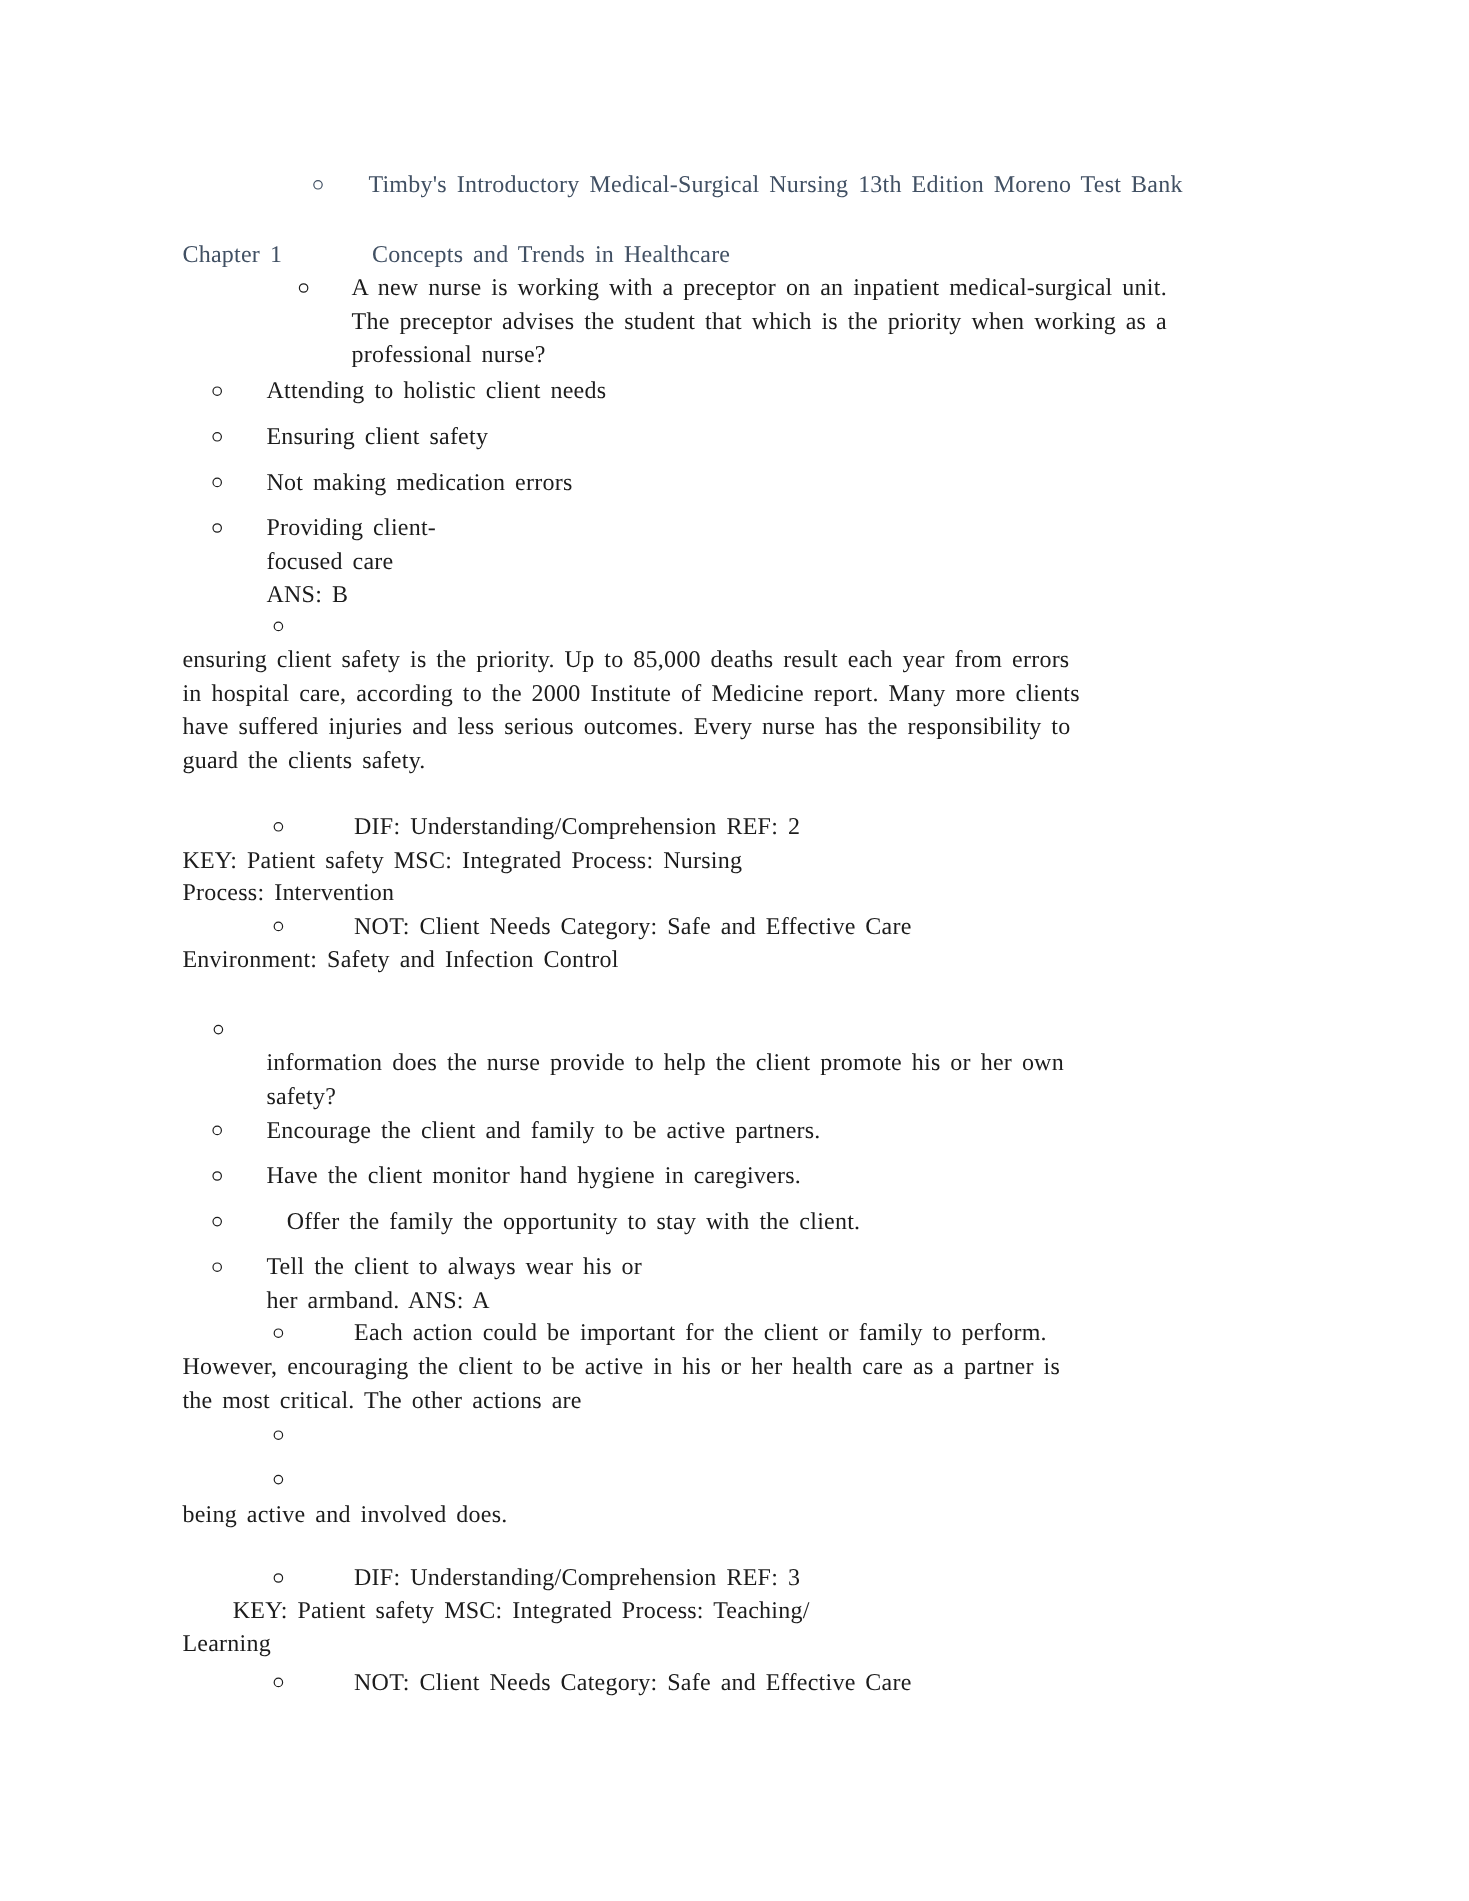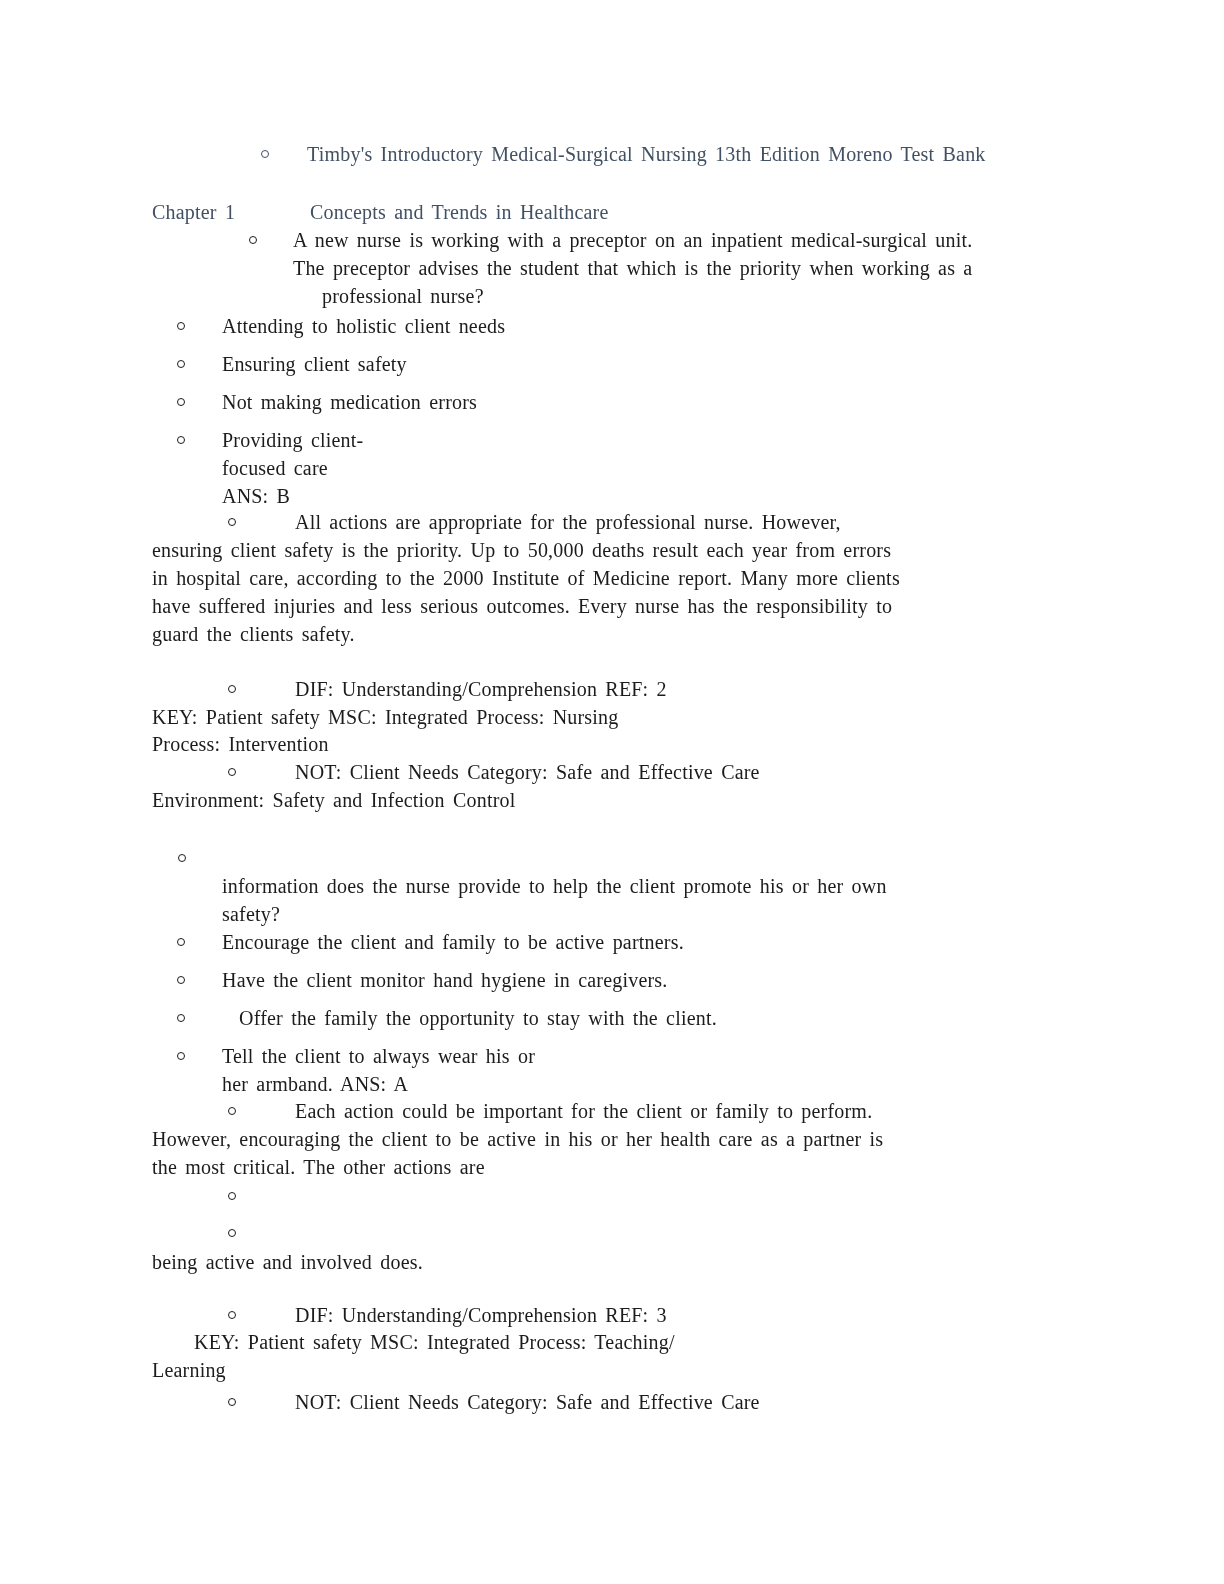--- a/index.html
+++ b/index.html
@@ -42,29 +42,28 @@
 </style>
 </head>
 <body>
 
 <div id="page" style="background: rgb(255, 255, 255); color: rgb(28, 28, 28);">
     <div class="line slate" style="left: 307px; top: 143px;">Timby's Introductory Medical-Surgical Nursing 13th Edition Moreno Test Bank</div>
     <div class="line slate" style="left: 152px; top: 201px;">Chapter 1</div>
     <div class="line slate" style="left: 310px; top: 201px;">Concepts and Trends in Healthcare</div>
     <div class="line" style="left: 293px; top: 229px;">A new nurse is working with a preceptor on an inpatient medical-surgical unit.</div>
     <div class="line" style="left: 293px; top: 257px;">The preceptor advises the student that which is the priority when working as a</div>
-    <div class="line" style="left: 293px; top: 285px; margin-left: 29px;">professional nurse?</div>
+    <div class="line" style="left: 293px; top: 285px;">professional nurse?</div>
     <div class="line" style="left: 222px; top: 315px;">Attending to holistic client needs</div>
     <div class="line" style="left: 222px; top: 353px;">Ensuring client safety</div>
     <div class="line" style="left: 222px; top: 391px;">Not making medication errors</div>
     <div class="line" style="left: 222px; top: 429px;">Providing client-</div>
     <div class="line" style="left: 222px; top: 457px;">focused care</div>
     <div class="line" style="left: 222px; top: 485px;">ANS: B</div>
-    <div class="line" style="left: 295px; top: 511px;">All actions are appropriate for the professional nurse. However,</div>
-    <div class="line" style="left: 152px; top: 539px;">ensuring client safety is the priority. Up to 50,000 deaths result each year from errors</div>
+    <div class="line" style="left: 152px; top: 539px;">ensuring client safety is the priority. Up to 85,000 deaths result each year from errors</div>
     <div class="line" style="left: 152px; top: 567px;">in hospital care, according to the 2000 Institute of Medicine report. Many more clients</div>
     <div class="line" style="left: 152px; top: 595px;">have suffered injuries and less serious outcomes. Every nurse has the responsibility to</div>
     <div class="line" style="left: 152px; top: 623px;">guard the clients safety.</div>
     <div class="line" style="left: 295px; top: 678px;">DIF: Understanding/Comprehension REF: 2</div>
     <div class="line" style="left: 152px; top: 706px;">KEY: Patient safety MSC: Integrated Process: Nursing</div>
     <div class="line" style="left: 152px; top: 733px;">Process: Intervention</div>
     <div class="line" style="left: 295px; top: 761px;">NOT: Client Needs Category: Safe and Effective Care</div>
     <div class="line" style="left: 152px; top: 789px;">Environment: Safety and Infection Control</div>
     <div class="line" style="left: 222px; top: 875px;">information does the nurse provide to help the client promote his or her own</div>
     <div class="line" style="left: 222px; top: 903px; text-align: center;">safety?</div>

